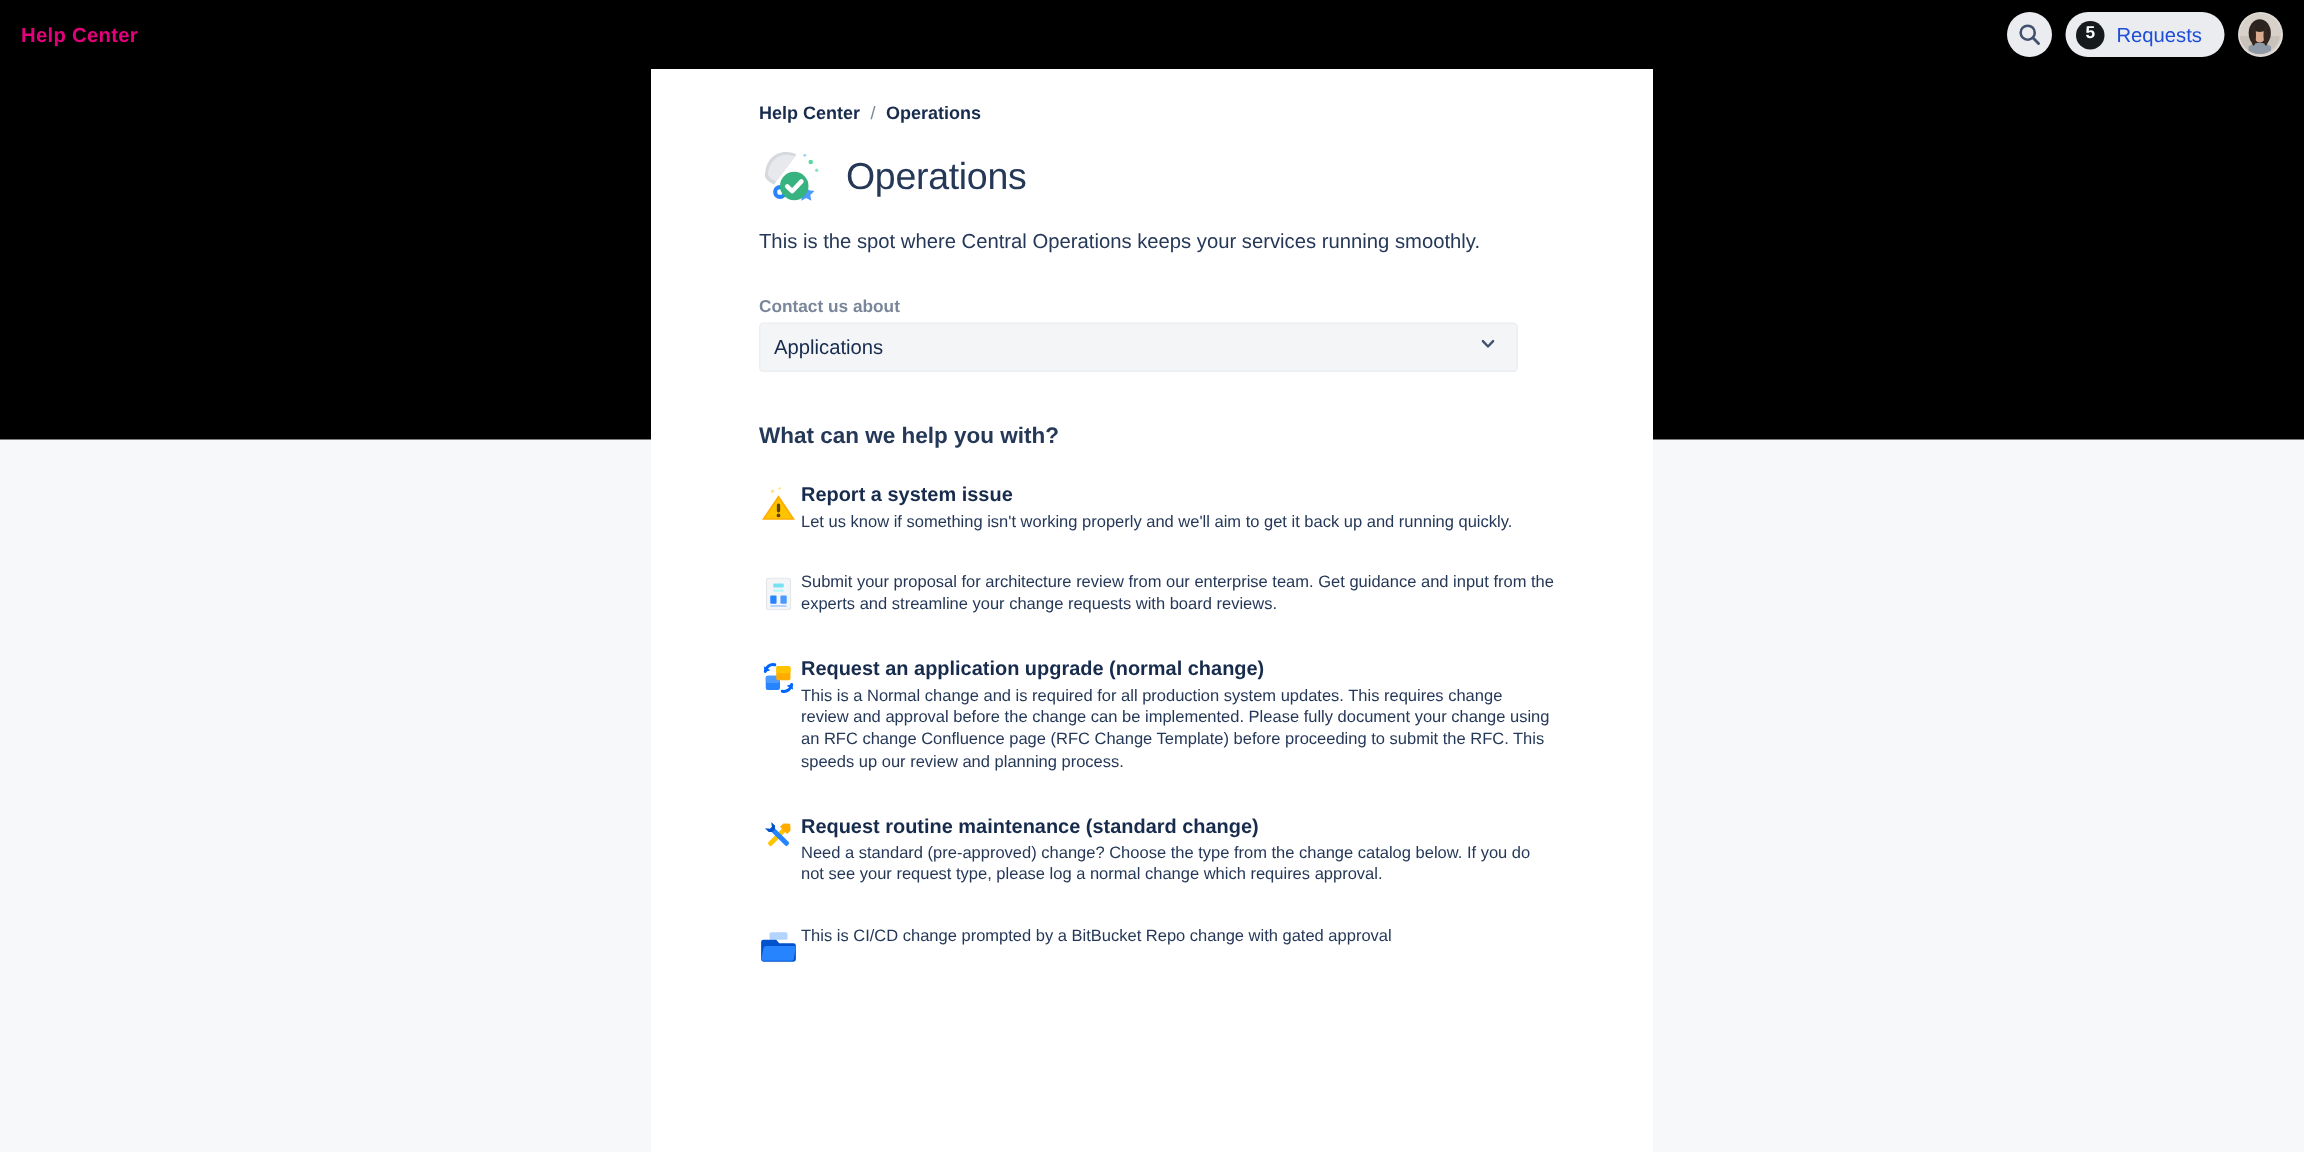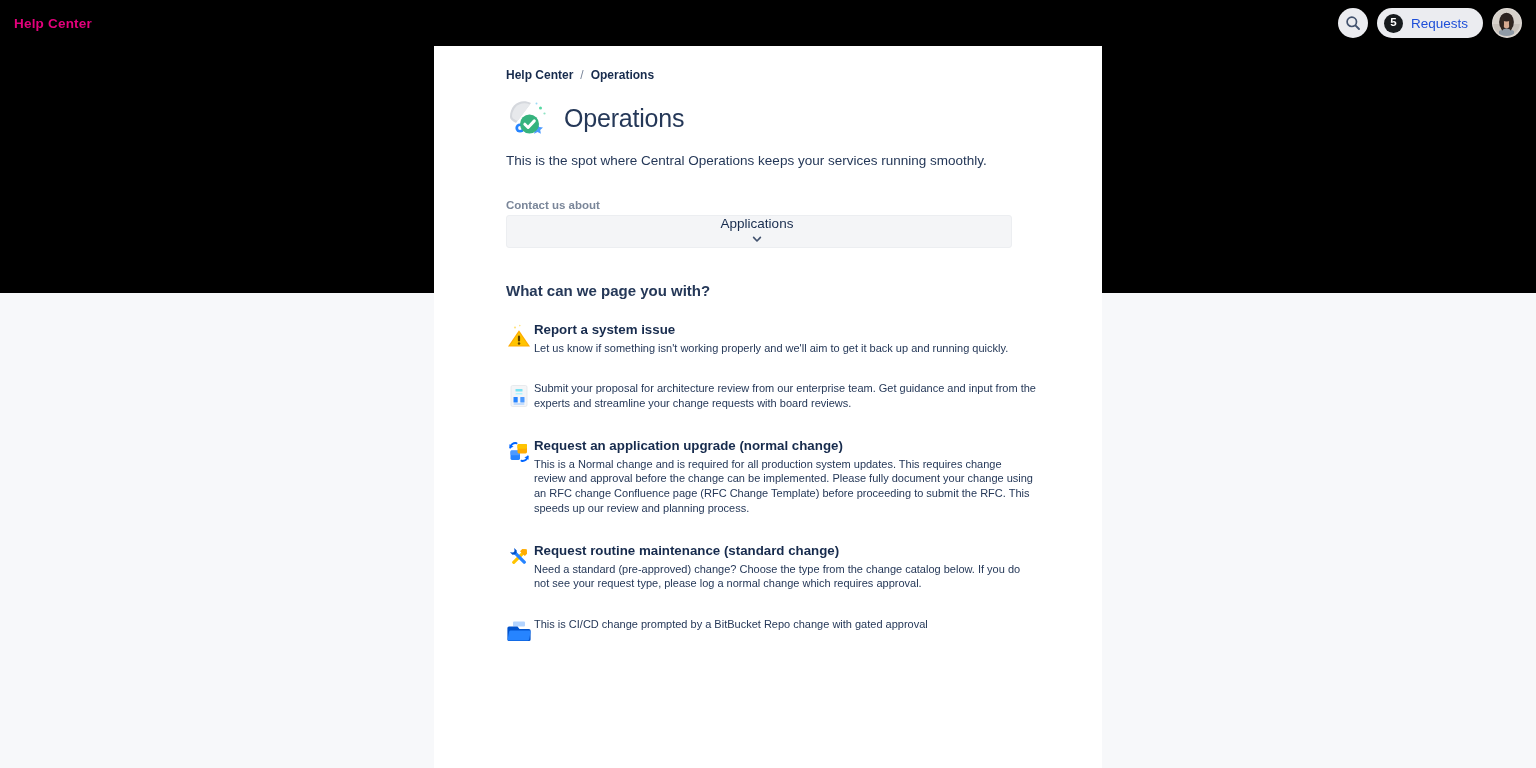--- a/index.html
+++ b/index.html
@@ -153,21 +153,20 @@
     height: 33px;
     background: #f4f5f7;
     border: 1px solid #eceef1;
     border-radius: 3px;
     display: flex;
     align-items: center;
     justify-content: space-between;
     padding: 0 13px 0 9px;
     cursor: pointer;
     margin-bottom: 34px;
-    flex-direction: column;
   }
   .select-value {
     font-size: 13.5px;
     color: #172b4d;
   }
 
   .section-title {
     font-size: 15px;
     font-weight: bold;
     color: #253858;
@@ -275,21 +274,21 @@
   <div class="field-label">Contact us about</div>
   <div class="select-box">
     <span class="select-value">Applications</span>
     <span>
       <svg width="12" height="12" viewBox="0 0 12 12">
         <path d="M2.6 4.4 L6 8 L9.4 4.4" fill="none" stroke="#42526e" stroke-width="1.6" stroke-linecap="round" stroke-linejoin="round"></path>
       </svg>
     </span>
   </div>
 
-  <div class="section-title">What can we page you with?</div>
+  <div class="section-title">What can we help you with?</div>
 
   <div class="req-list">
 
     <div class="req-item">
       <span class="req-icon">
         <svg width="26" height="26" viewBox="0 0 26 26">
           <circle cx="9" cy="4.5" r="1.1" fill="#ffe380"></circle>
           <circle cx="13.8" cy="2.6" r=".8" fill="#ffe380"></circle>
           <path d="M13 7.2 L24 23.5 L2 23.5 Z" fill="#ffab00"></path>
           <path d="M13 9.3 L22 22.5 L4 22.5 Z" fill="#ffc400"></path>

